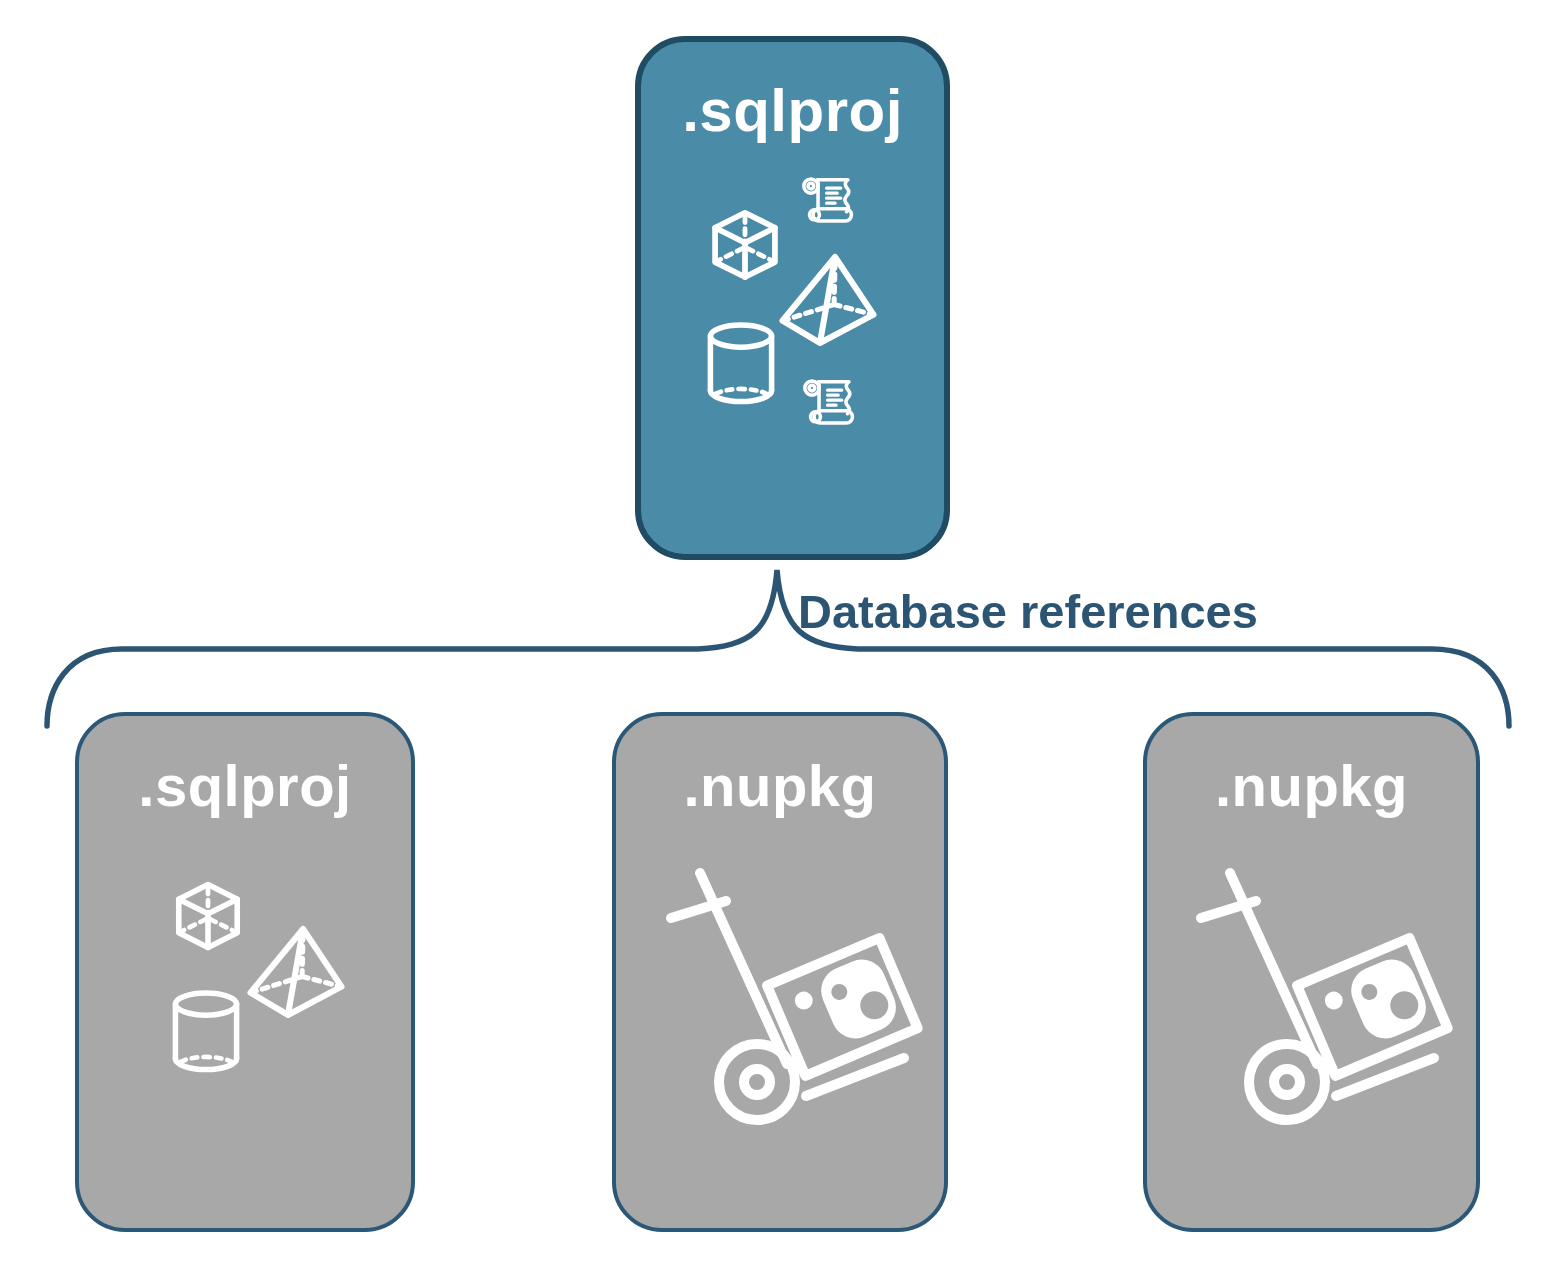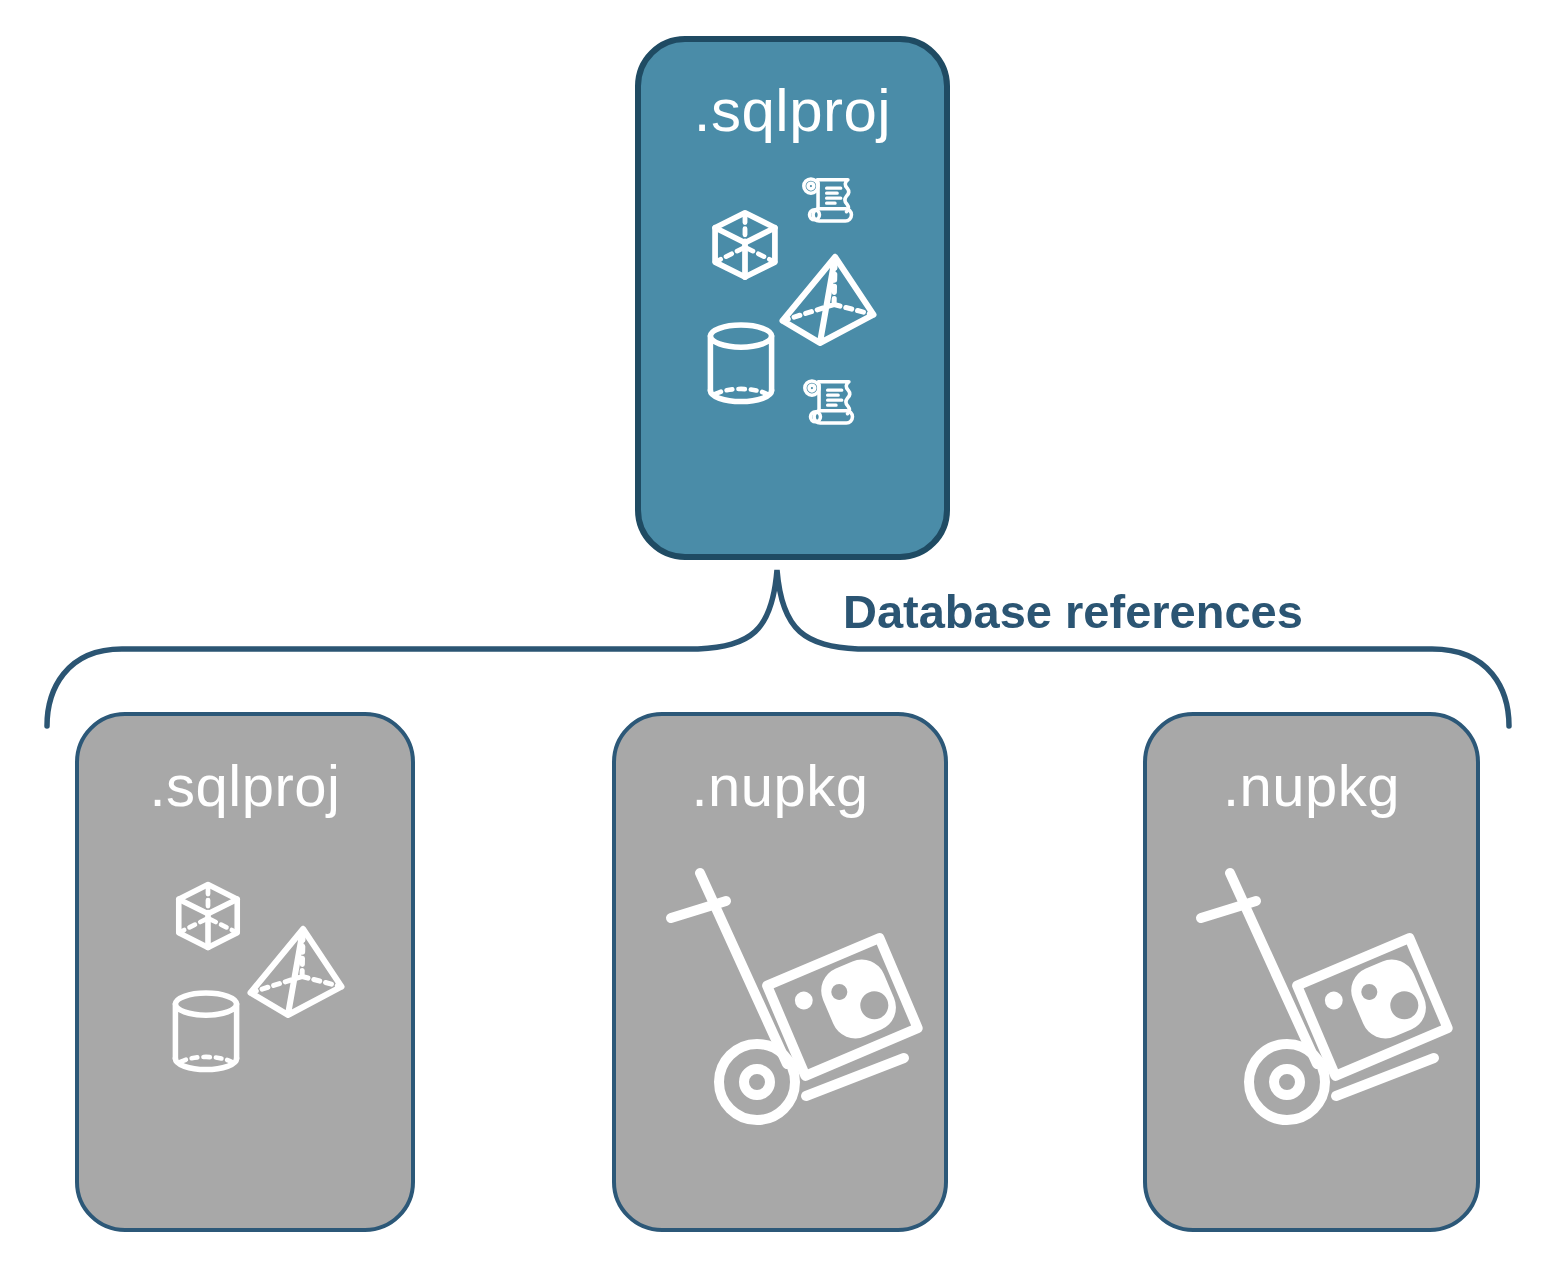--- a/index.html
+++ b/index.html
@@ -35,21 +35,21 @@
     height: 520px;
     background: #A8A8A8;
     border: 4px solid #2C5878;
   }
   .node-child.child-0 { left: 75px;  }
   .node-child.child-1 { left: 612px; width: 336px; }
   .node-child.child-2 { left: 1143px; width: 337px; }
   .node-title {
     display: block;
     color: #ffffff;
-    font-weight: 400;
+    font-weight: 700;
     letter-spacing: 0.5px;
   }
   .node-root .node-title {
     margin-top: 34px;
     font-size: 60px;
   }
   .node-child .node-title {
     margin-top: 36px;
     font-size: 58px;
   }
@@ -58,21 +58,21 @@
   }
   .brace {
     position: absolute;
     left: 0;
     top: 550px;
     width: 1566px;
     height: 200px;
   }
   .edge-label {
     position: absolute;
-    left: 843px;
+    left: 798px;
     top: 584px;
     font-size: 47px;
     font-weight: 700;
     color: #2B5573;
     white-space: nowrap;
   }
   svg { display: block; overflow: visible; }
 </style>
 </head>
 <body>

